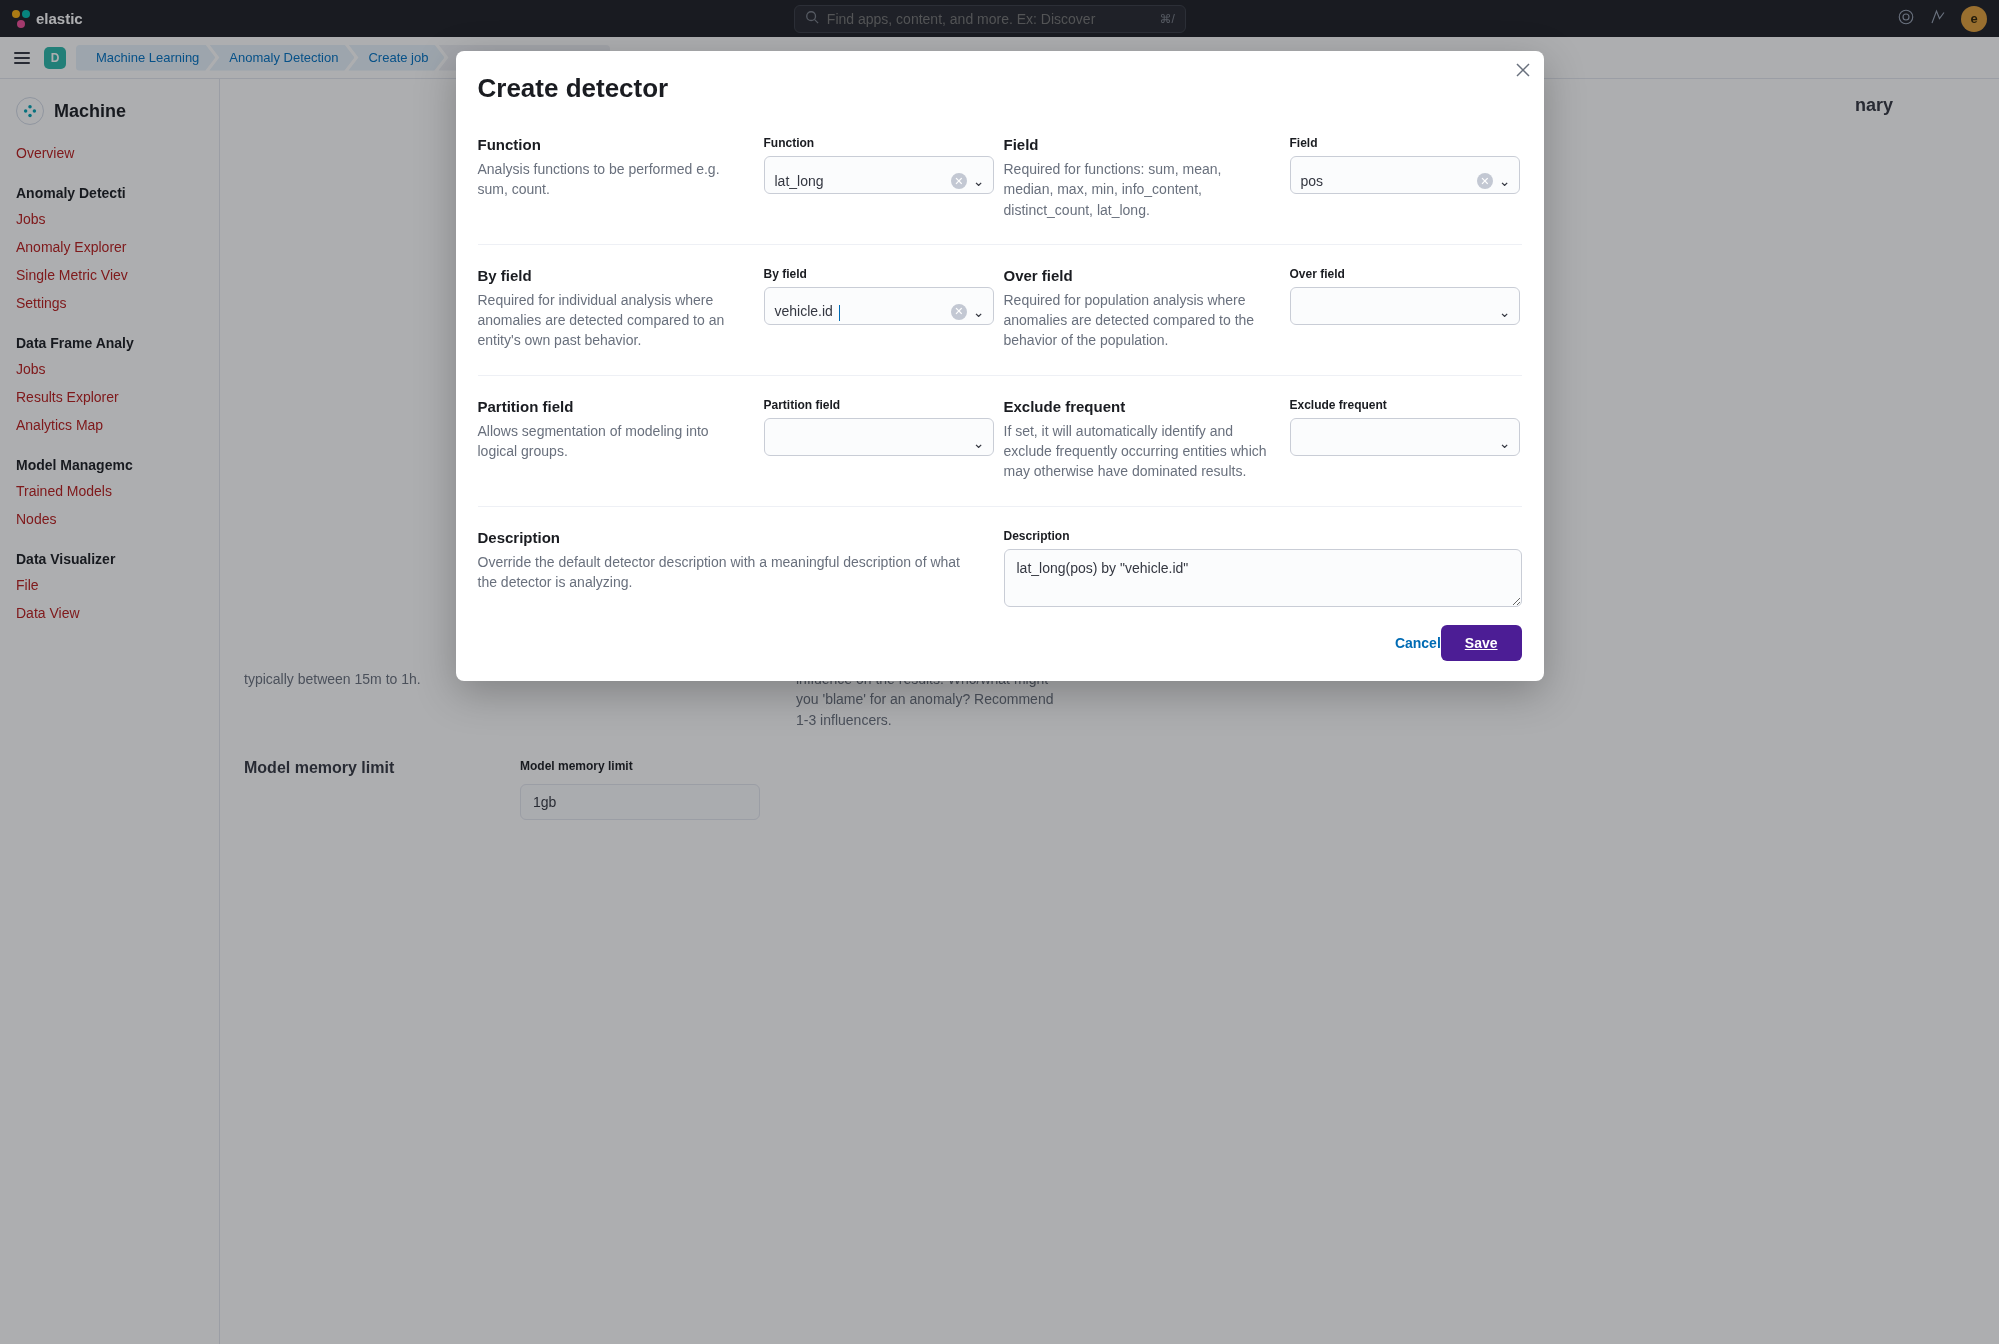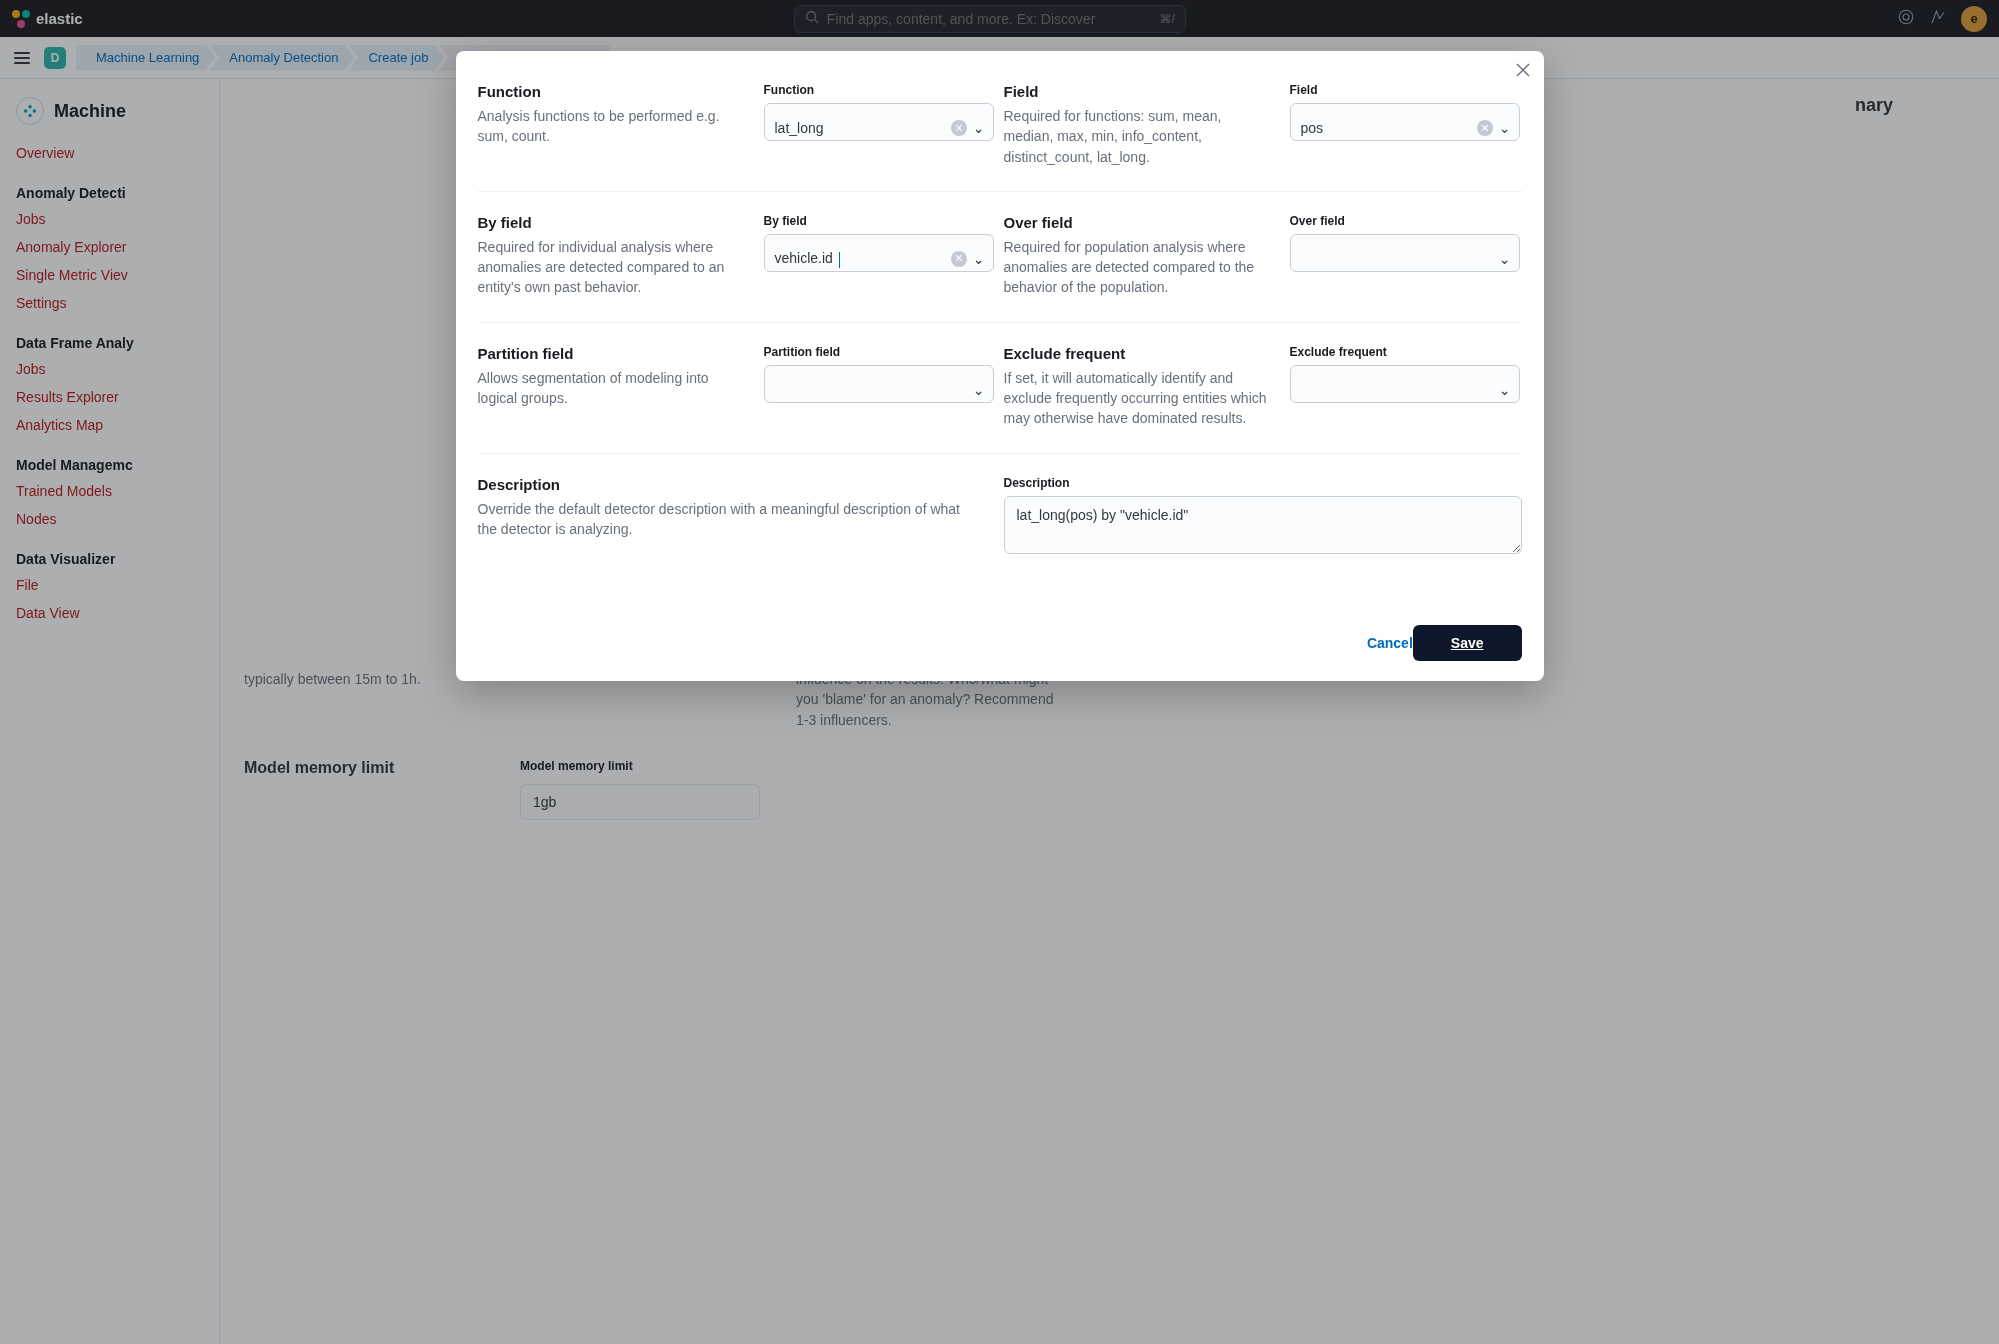--- a/index.html
+++ b/index.html
@@ -202,22 +202,22 @@
   }
   .modal-footer{
     padding:14px 22px 20px 22px;
     display:flex;justify-content:flex-end;align-items:center;
   }
   .btn-cancel{
     color:#006bb4;font-weight:600;background:transparent;border:0;
     font-size:14px;cursor:pointer;
   }
   .btn-save{
-    background:#0f172a;color:#fff;border:0;border-radius:6px;
-    padding:10px 38px;font-size:14px;font-weight:600;
+    background:#4c1d95;color:#fff;border:0;border-radius:6px;
+    padding:10px 24px;font-size:14px;font-weight:600;
     text-decoration:underline;cursor:pointer;
   }
 
   
   .modal-body::-webkit-scrollbar{width:8px;}
   .modal-body::-webkit-scrollbar-thumb{background:#d3dae6;border-radius:4px;}
 
   
   .right-summary{
     position:absolute; right:24px; top:16px; width:120px;
@@ -355,20 +355,21 @@
 <div class="overlay">
   <div class="modal">
     <span class="modal-close">
       <svg width="14" height="14" viewBox="0 0 14 14">
           <line x1="1" y1="1" x2="13" y2="13" stroke="#69707d" stroke-width="1.5"></line>
           <line x1="13" y1="1" x2="1" y2="13" stroke="#69707d" stroke-width="1.5"></line>
         </svg>
     </span>
 
     <div class="modal-body">
+      <div class="modal-title">Create detector</div>
 
       <div class="row">
         <div>
           <div class="group-title">Function</div>
           <div class="group-desc">Analysis functions to be performed e.g. sum, count.</div>
         </div>
         <div>
           <div class="field-label">Function</div>
           <div class="combo">
             <span class="val">lat_long</span>

